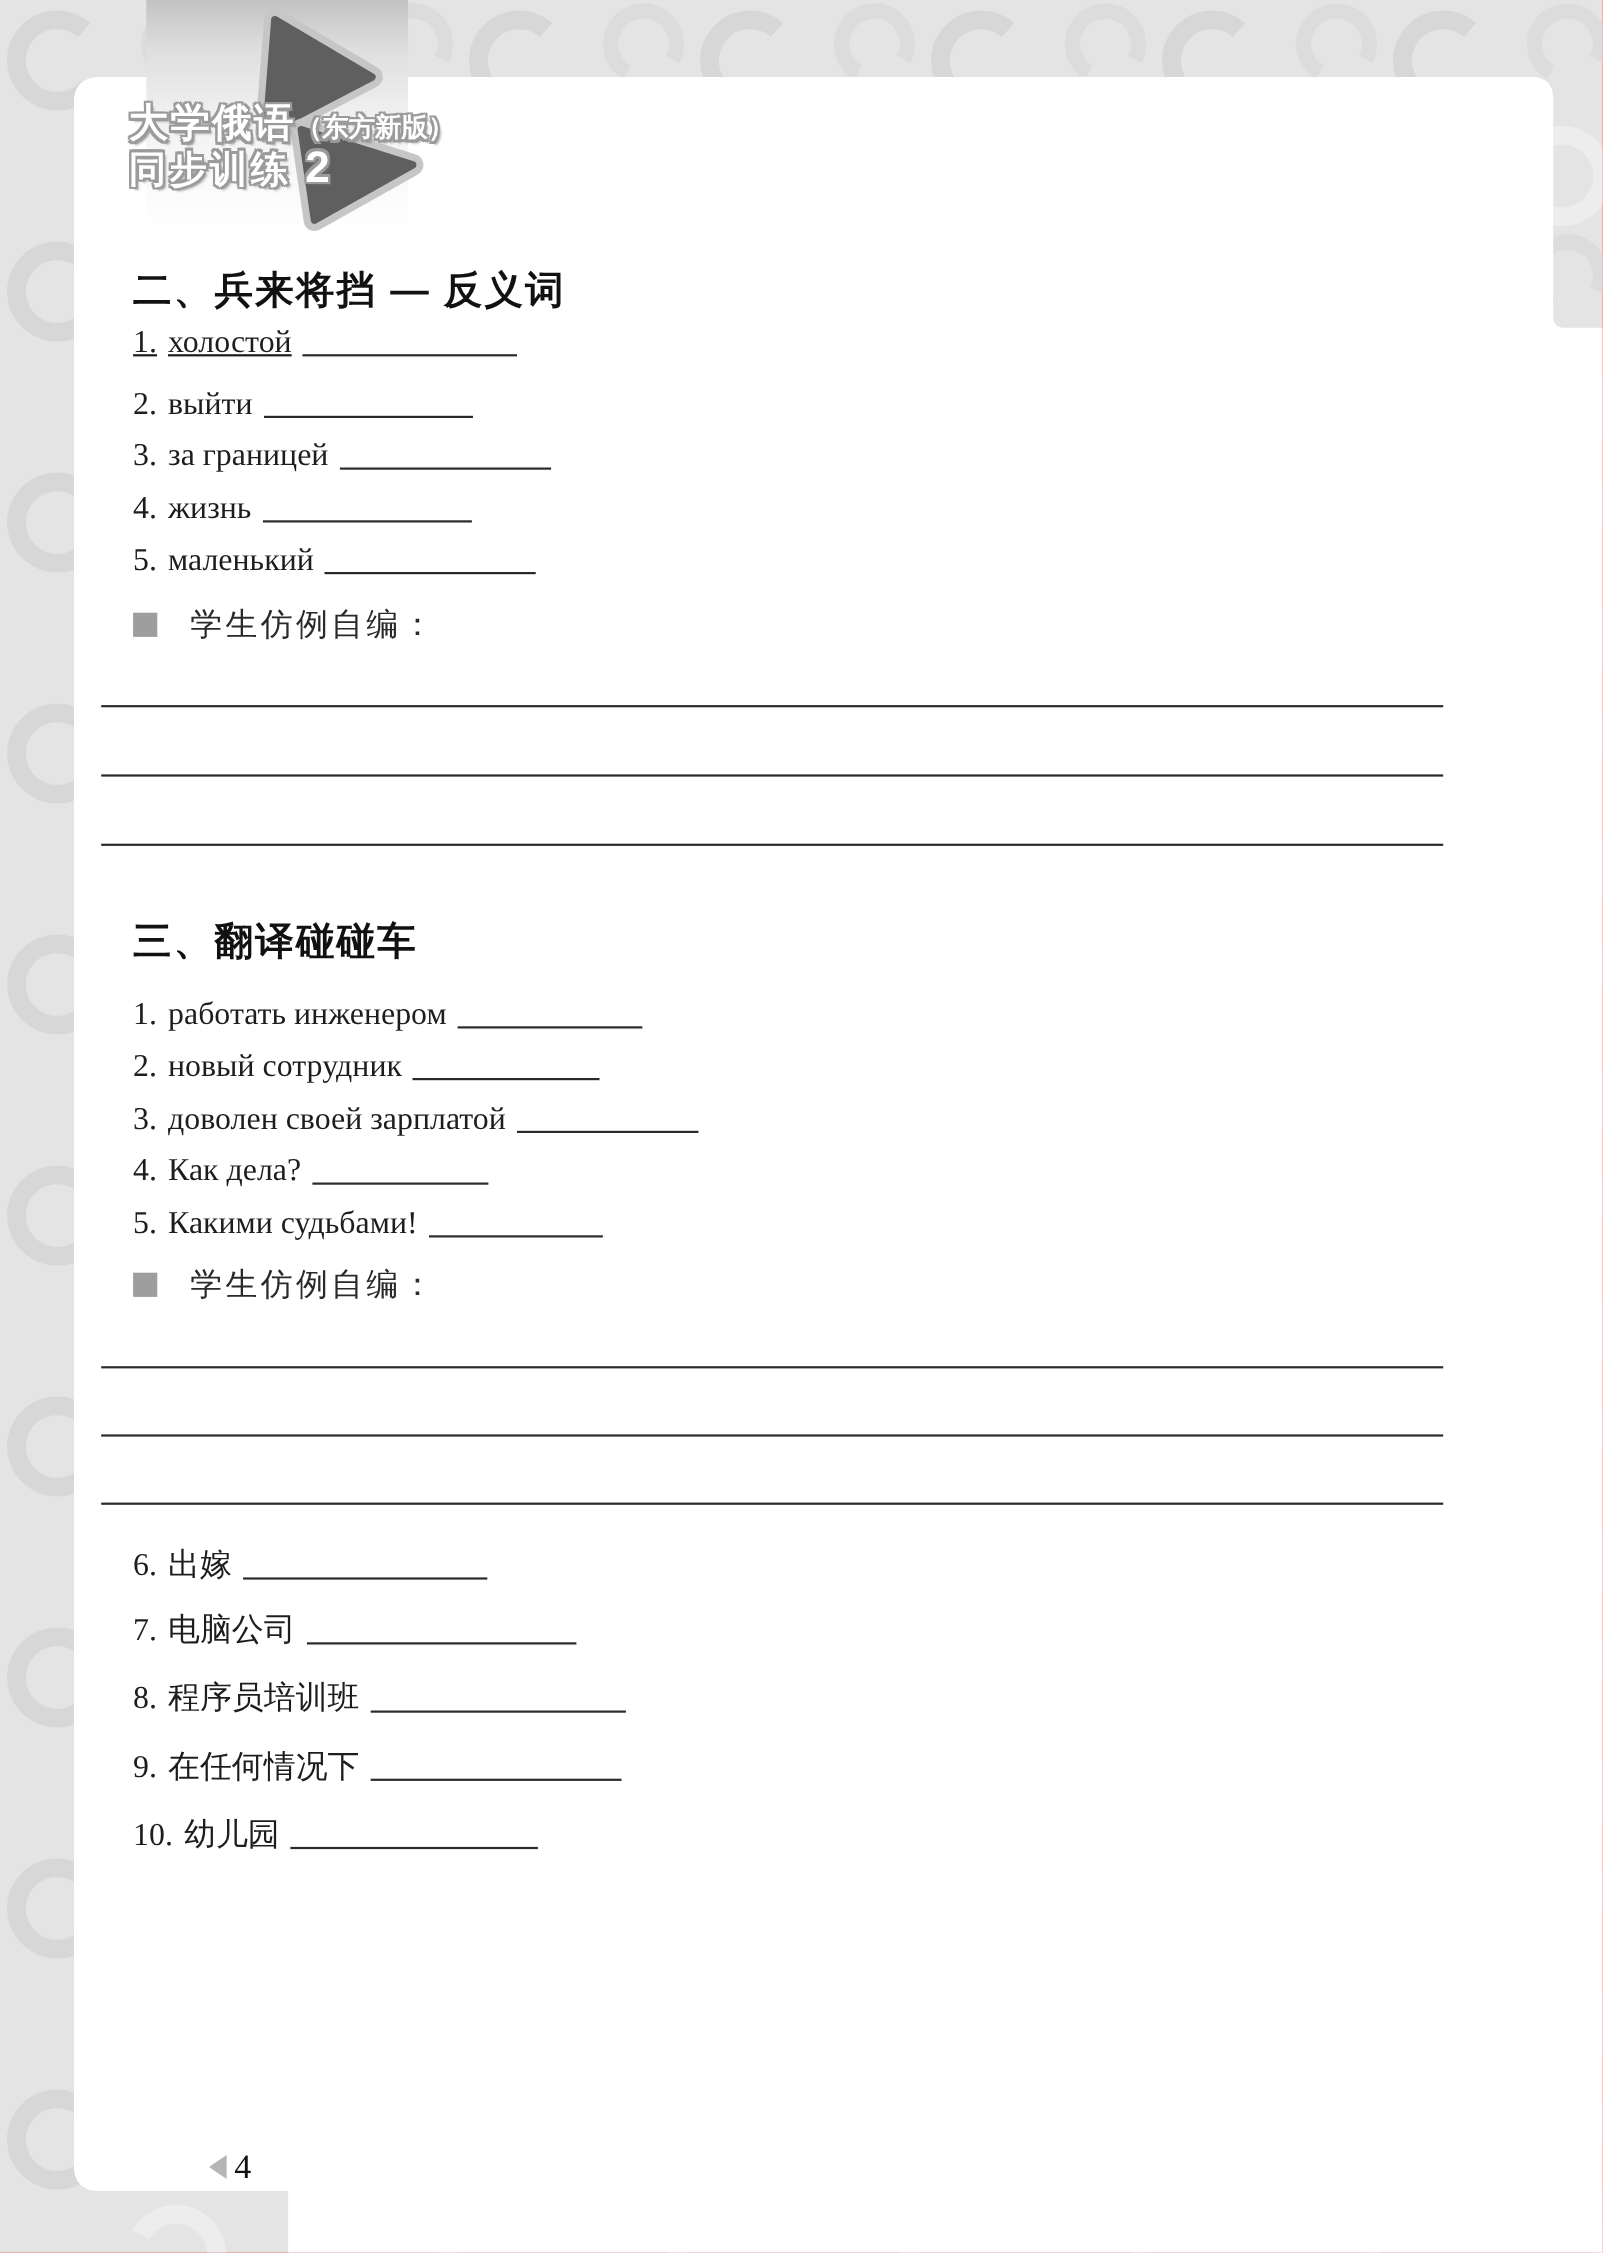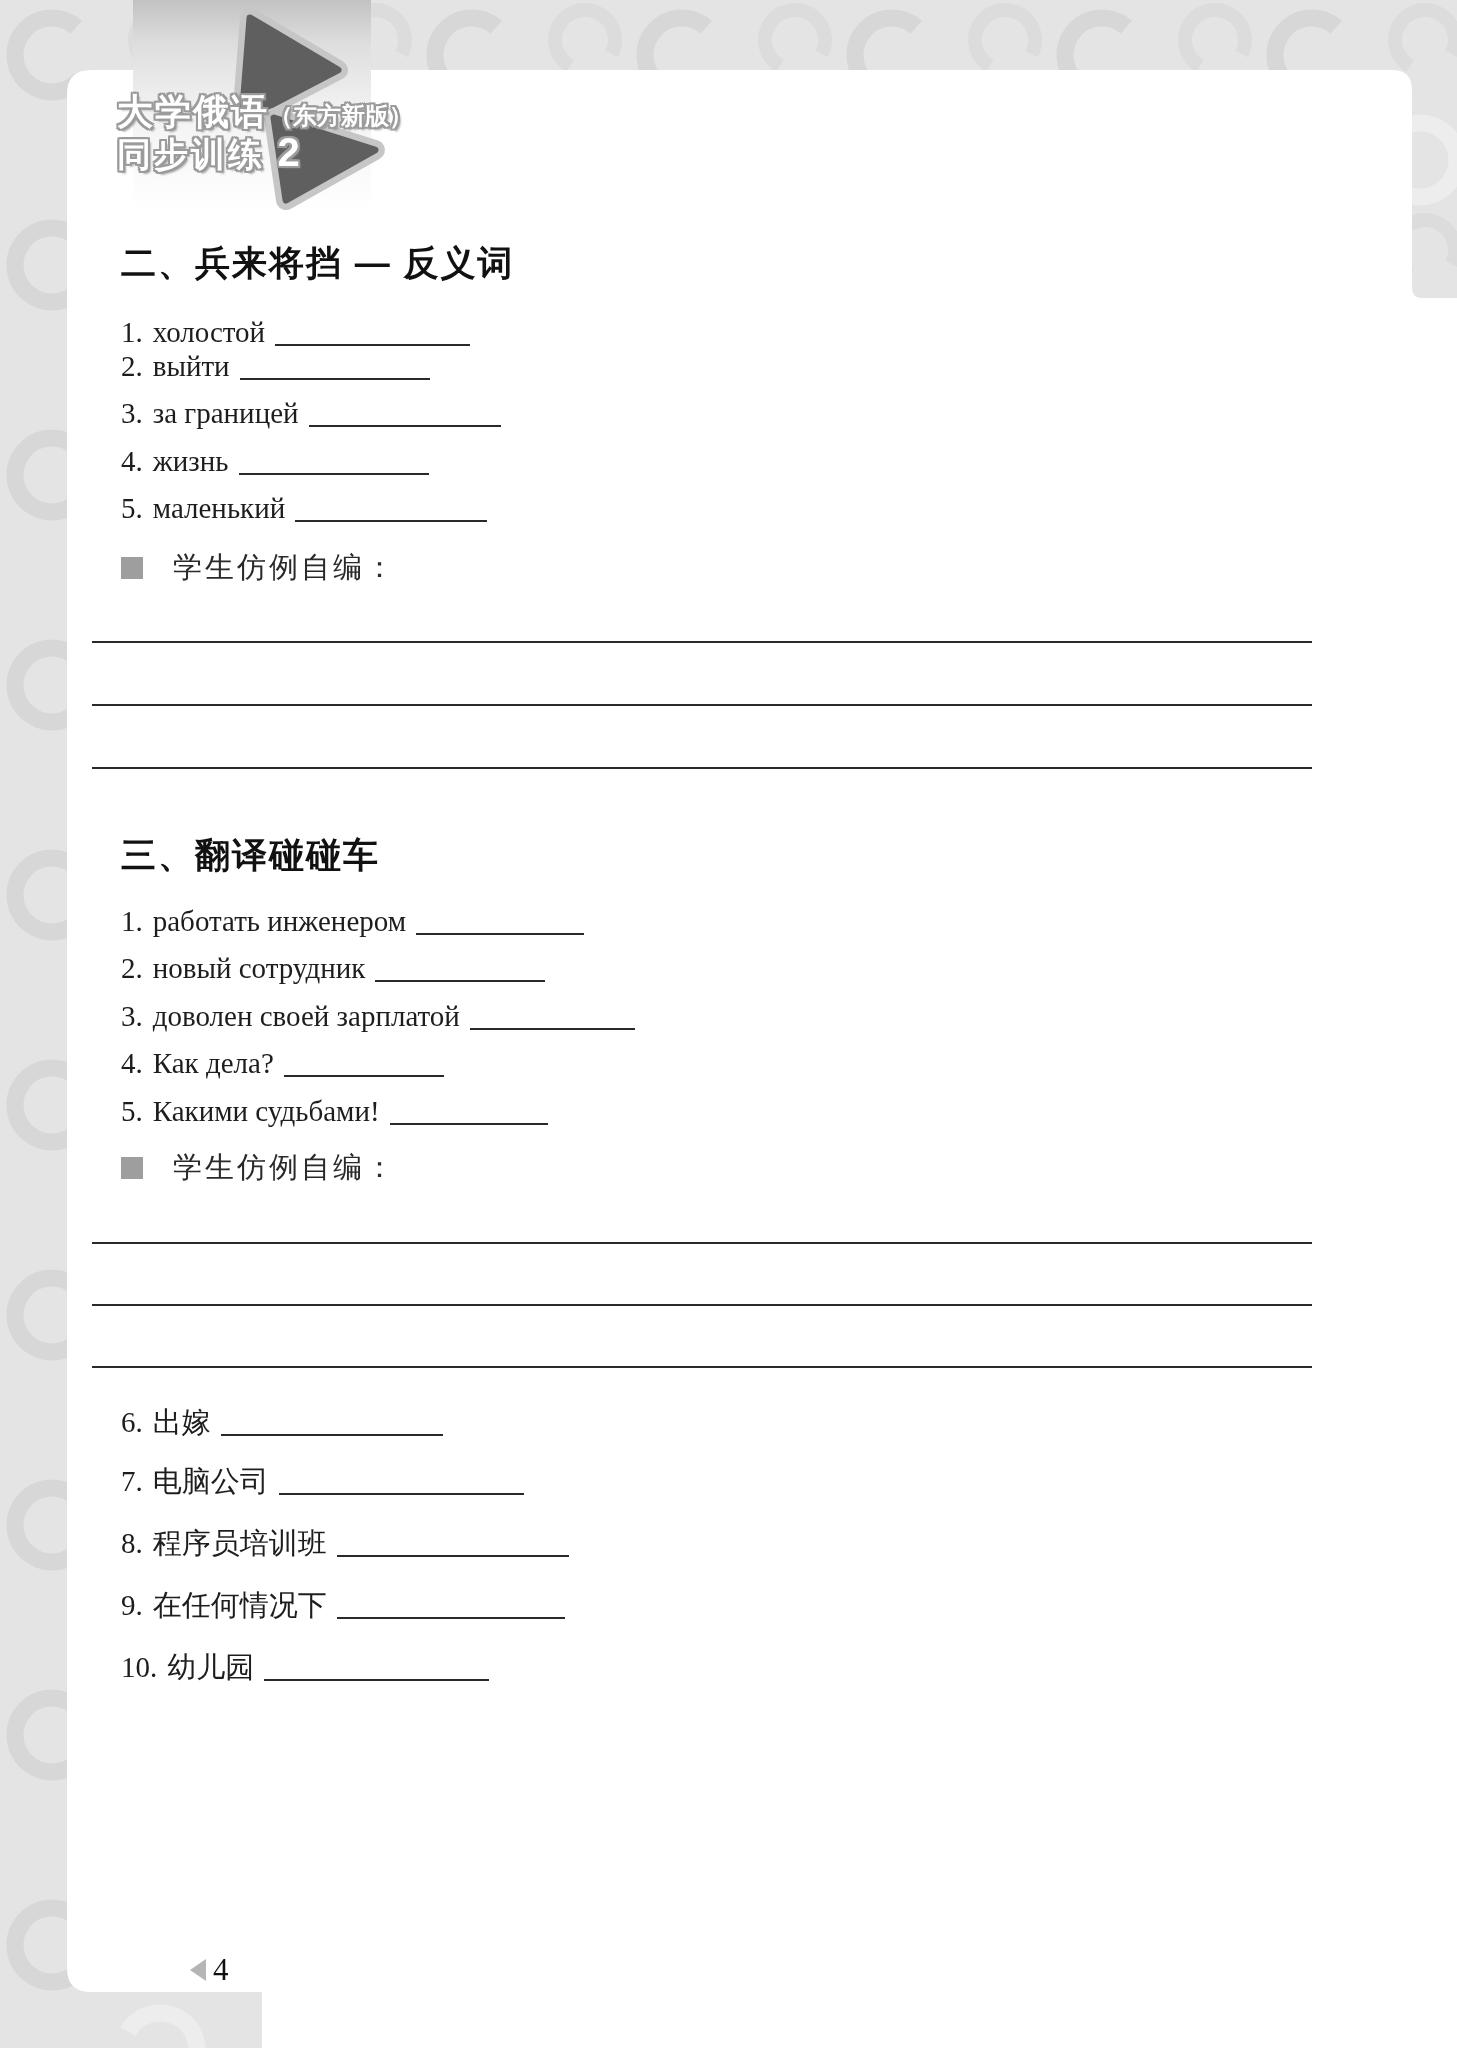--- a/index.html
+++ b/index.html
@@ -81,21 +81,21 @@
     <span>大学俄语</span><span class="paren">（东方新版）</span>
   </div>
   <div id="logo-line2" class="logo-text">
     <span>同步训练</span> <span class="num">2</span>
   </div>
 
   <div class="content">
 
     <div class="section-heading" style="top:240px;">二、兵来将挡 — 反义词</div>
 
-    <div class="item-row" style="top:310px;">
+    <div class="item-row" style="top:288px;text-decoration:underline;">
       <span class="num">1.</span><span>холостой</span><span class="blank" style="width:195px;"></span>
     </div>
     <div class="item-row" style="top:344px;">
       <span class="num">2.</span><span>выйти</span><span class="blank" style="width:190px;"></span>
     </div>
     <div class="item-row" style="top:391px;">
       <span class="num">3.</span><span>за границей</span><span class="blank" style="width:192px;"></span>
     </div>
     <div class="item-row" style="top:439px;">
       <span class="num">4.</span><span>жизнь</span><span class="blank" style="width:190px;"></span>

